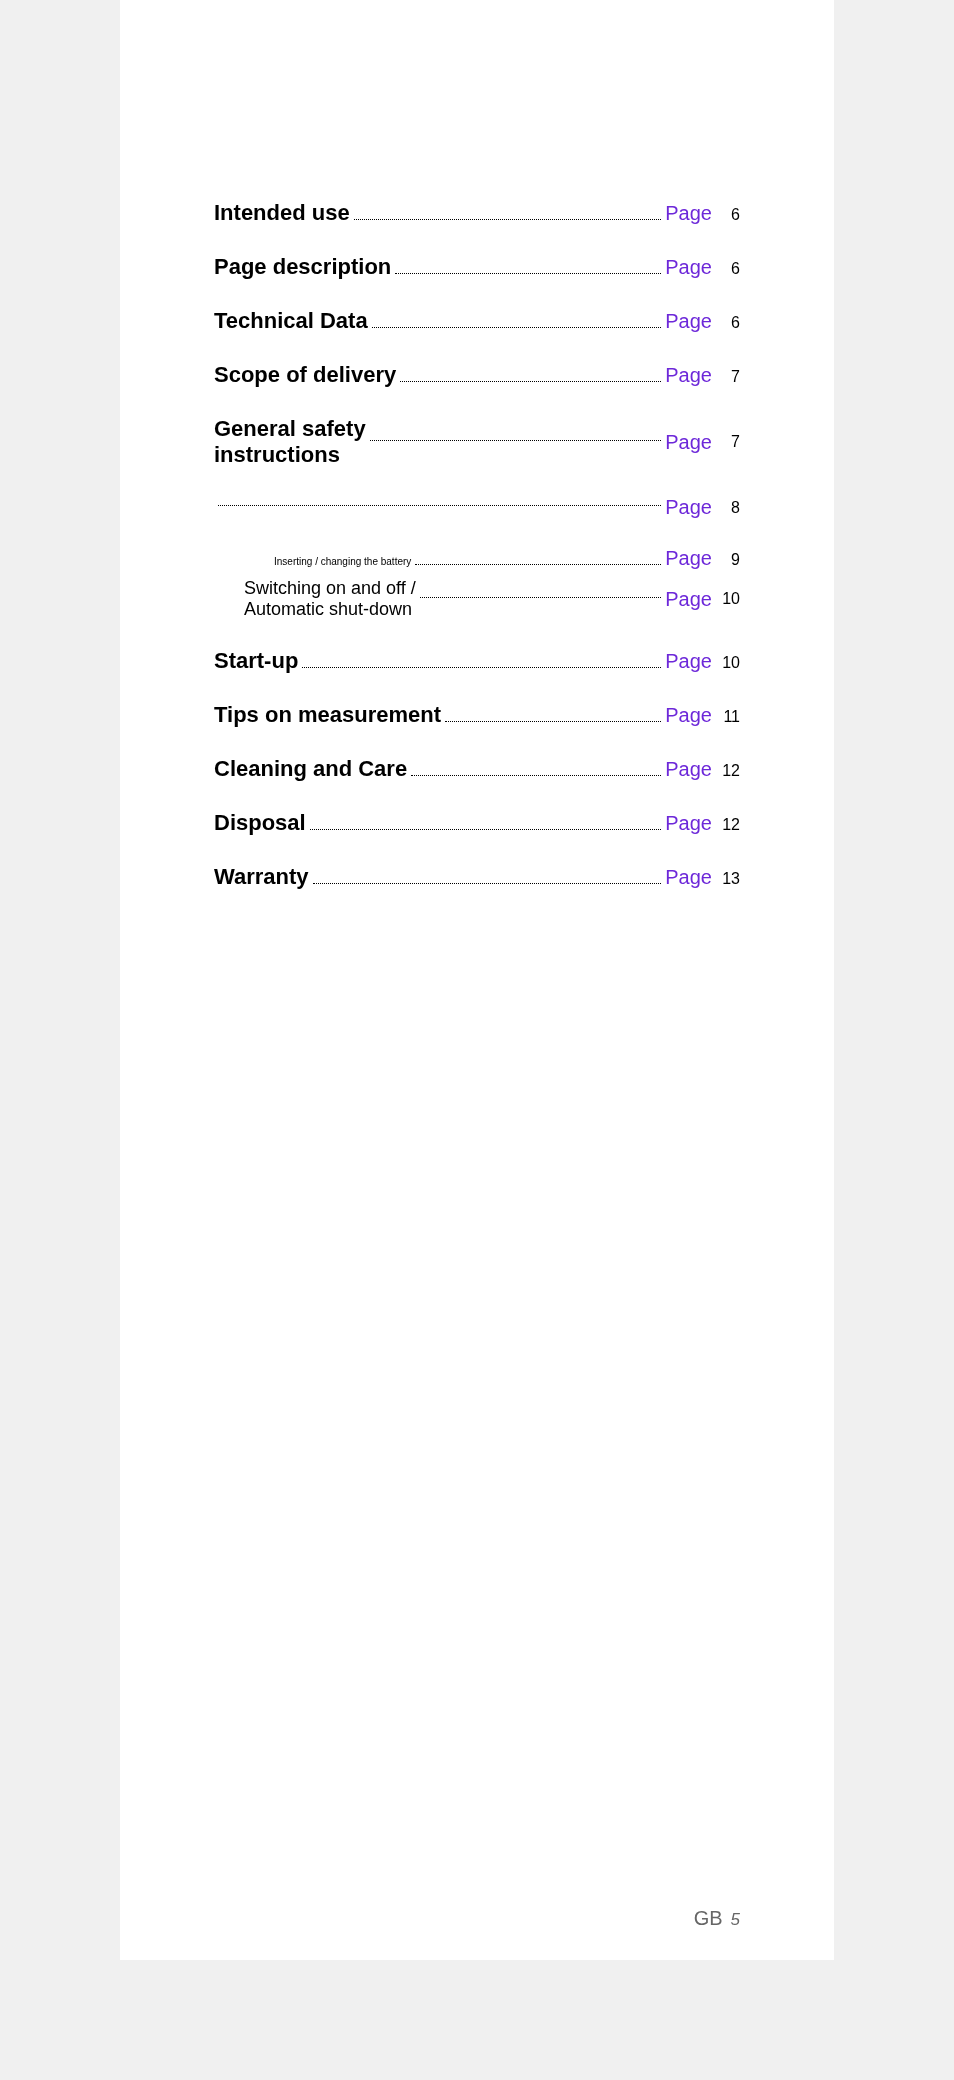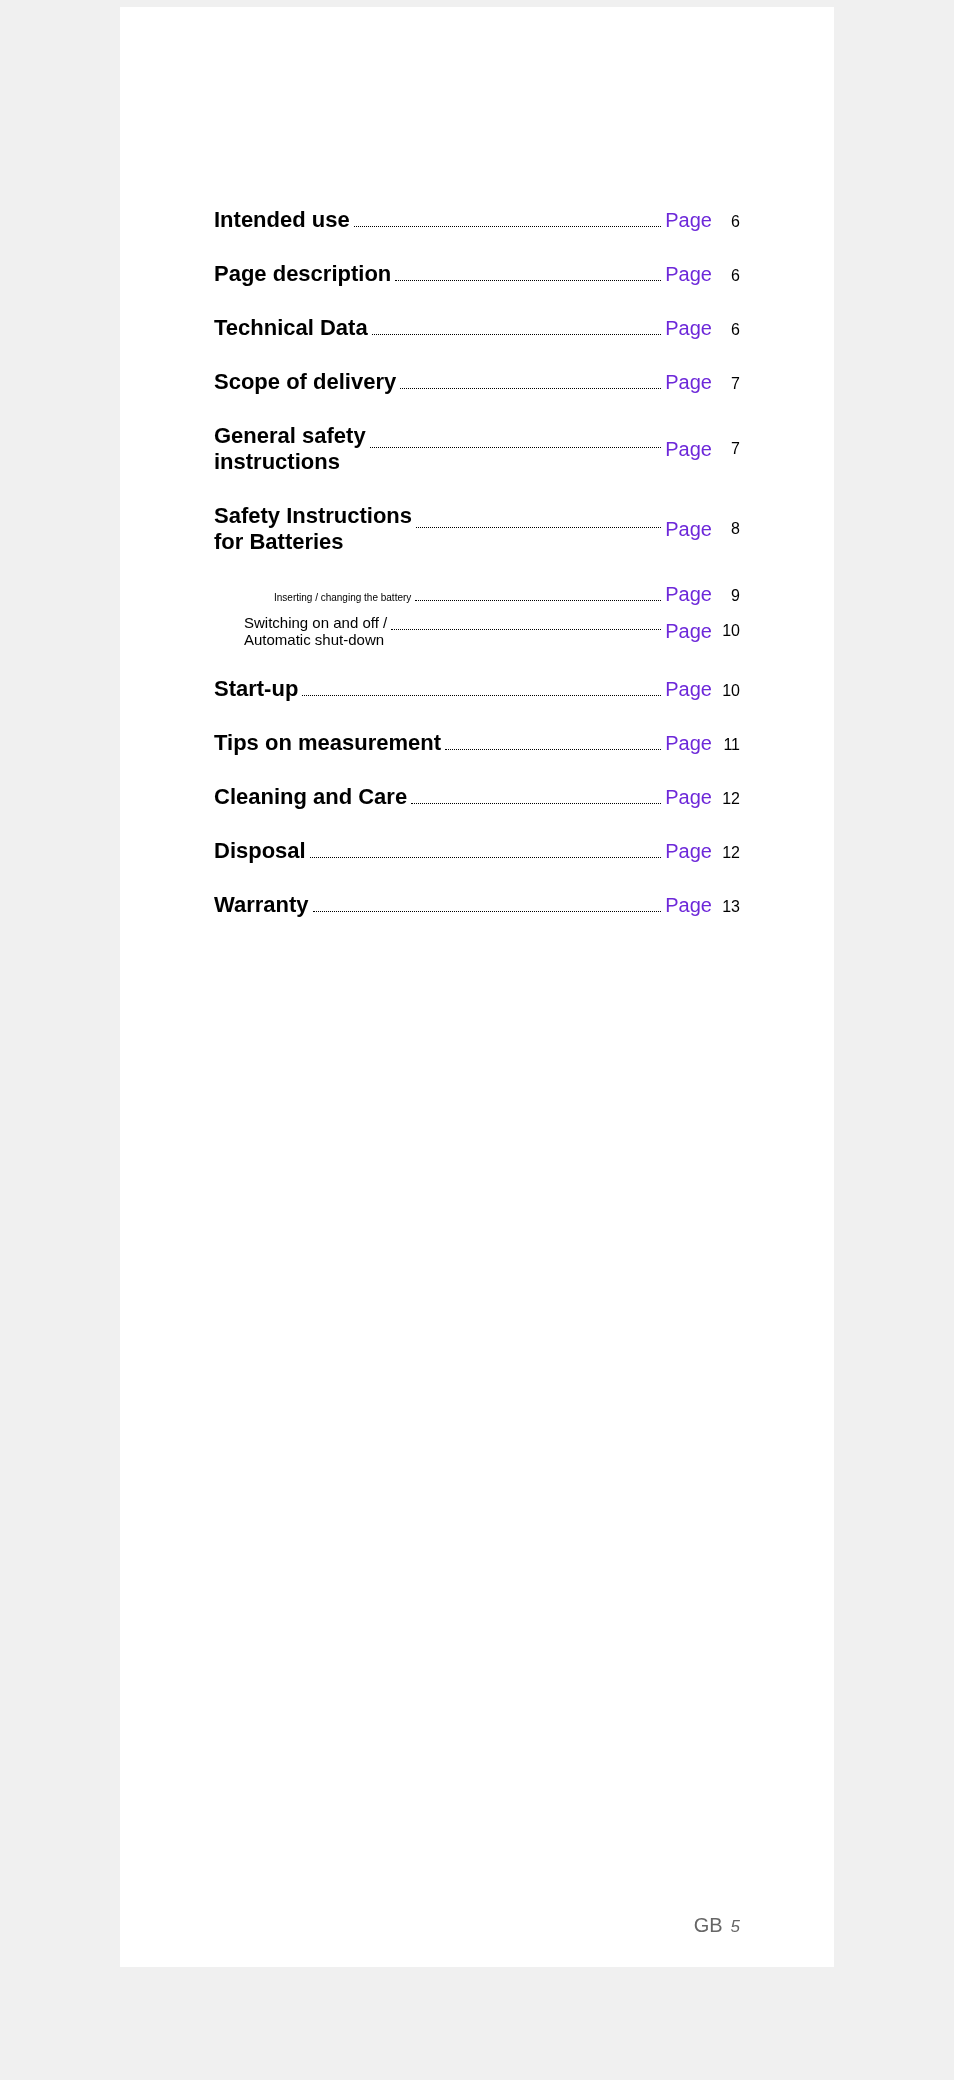--- a/index.html
+++ b/index.html
@@ -13,21 +13,21 @@
       min-height: 2080px;
       background: #f0f0f0;
       font-family: Arial, Helvetica, sans-serif;
       position: relative;
     }
 
     .page {
       width: 714px;
       min-height: 1960px;
       background: #ffffff;
-      margin: 7px auto;
+      margin: 0 auto;
       position: relative;
       padding: 200px 94px 80px 94px;
     }
 
     .toc-item {
       display: flex;
       align-items: baseline;
       margin-bottom: 28px;
       position: relative;
     }
@@ -162,41 +162,37 @@
     <div style="flex-shrink:0;">
       <div class="toc-title-block">General safety</div>
       <div class="toc-title-block">instructions</div>
     </div>
     <span class="dots"></span>
     <span class="toc-page-label">Page</span>
     <span class="toc-page-num">7</span>
   </div>
 
   <div class="toc-item-multiline">
-    <div style="flex-shrink:0;">
-      <div class="toc-title-block">Safety Instructions</div>
-      <div class="toc-title-block">for Batteries</div>
-    </div>
     <span class="dots"></span>
     <span class="toc-page-label">Page</span>
     <span class="toc-page-num">8</span>
   </div>
 
   <div class="before-using-block">
     <div class="before-using-subs">
 
       <div class="sub-item" style="margin-bottom: 8px;">
         <span class="sub-item-text">Inserting / changing the battery</span>
         <span class="dots"></span>
         <span class="toc-page-label">Page</span>
         <span class="toc-page-num">9</span>
       </div>
 
       <div class="toc-item-multiline" style="margin-bottom: 0;">
-        <div style="flex-shrink:0; font-size:15px; color:#000;">
+        <div style="flex-shrink:0; font-size:18px; color:#000;">
           <div>Switching on and off /</div>
           <div>Automatic shut-down</div>
         </div>
         <span class="dots"></span>
         <span class="toc-page-label">Page</span>
         <span class="toc-page-num">10</span>
       </div>
     </div>
   </div>
 

